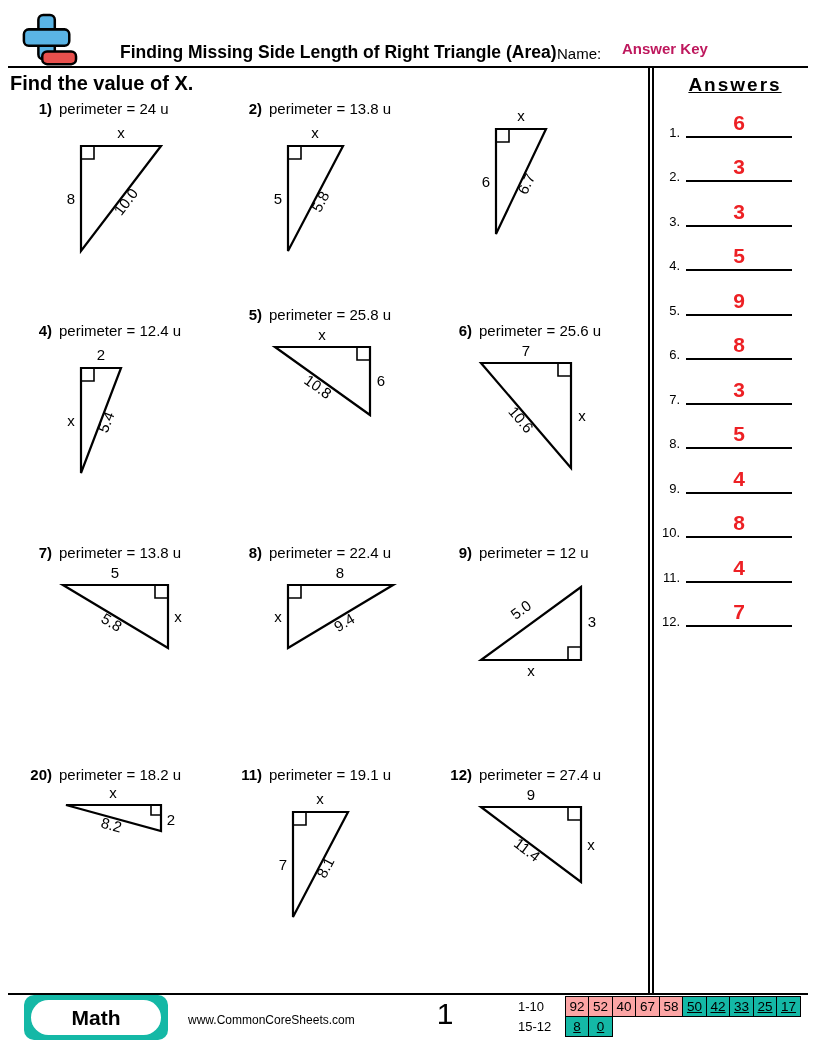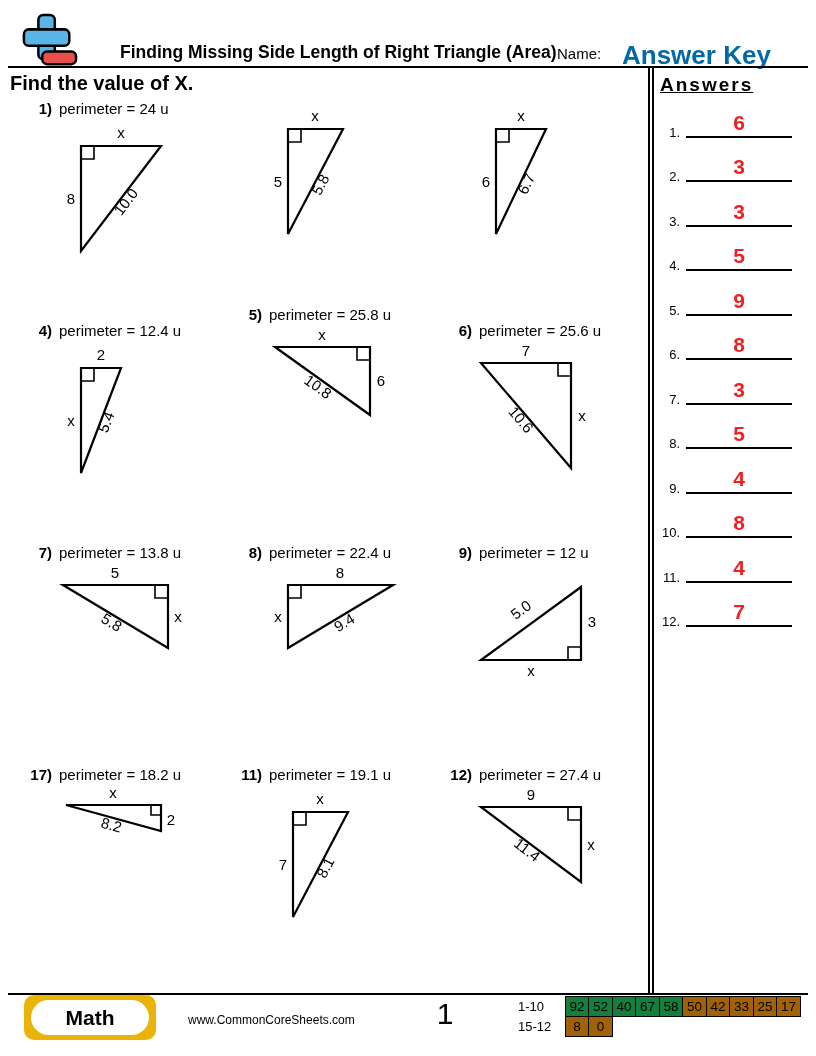--- a/index.html
+++ b/index.html
@@ -5,57 +5,57 @@
   * { margin:0; padding:0; box-sizing:border-box; }
   body { background:#888; font-family:"Liberation Sans", sans-serif; }
   .page {
     position:relative; width:816px; height:1056px; background:#fff;
     margin:0 auto; overflow:hidden; color:#000;
   }
   
   .logo { position:absolute; left:20px; top:12px; }
   .title { position:absolute; left:120px; top:42px; font-size:17.5px; font-weight:bold; }
   .name-label { position:absolute; left:557px; top:45px; font-size:15px; }
-  .answer-key { position:absolute; left:622px; top:40px; font-size:26px; font-weight:bold; color:#0369a1; }
+  .answer-key { position:absolute; left:622px; top:40px; font-size:15px; font-weight:bold; color:#be185d; }
   .header-rule { position:absolute; left:8px; top:66px; width:800px; height:0; border-top:2.5px solid #000; }
   .instruction { position:absolute; left:10px; top:72px; font-size:20px; font-weight:bold; }
 
   
   .problem { position:absolute; width:205px; }
   .phead { font-size:15px; white-space:nowrap; }
   .pnum { display:inline-block; min-width:26px; text-align:right; font-weight:bold; margin-right:7px; }
   .problem svg { display:block; margin-top:4px; }
   .tri { fill:none; stroke:#000; stroke-width:2.2; stroke-linejoin:miter; }
   .ra  { fill:none; stroke:#000; stroke-width:1.6; }
   .lbl { font-family:"Liberation Sans", sans-serif; font-size:15px; fill:#000; text-anchor:middle; }
 
   
   .vdivider { position:absolute; left:648px; top:68px; height:927px; width:6px;
     border-left:2px solid #000; border-right:2px solid #000; }
-  .answers-title { position:absolute; left:660px; top:74px; width:150px; text-align:left;
+  .answers-title { position:absolute; left:660px; top:74px; width:150px; text-align:center;
     font-size:19px; font-weight:bold; letter-spacing:2px; text-decoration:underline; }
   .ans-item { position:absolute; left:654px; width:158px; height:42px; }
   .ans-num { position:absolute; left:0; bottom:2px; width:26px; text-align:right; font-size:13px; }
   .ans-line { position:absolute; left:32px; bottom:4px; width:106px; border-bottom:2px solid #000;
     text-align:center; }
   .ans-val { font-size:21px; font-weight:bold; color:#ed2024; line-height:26px; }
 
   
   .footer-rule { position:absolute; left:8px; top:993px; width:800px; border-top:2.5px solid #000; }
-  .math-badge { position:absolute; left:24px; top:995px; width:132px; height:45px;
-    background:#eab308; border-radius:10px; padding:5px 7px; }
+  .math-badge { position:absolute; left:24px; top:995px; width:144px; height:45px;
+    background:#14b8a6; border-radius:10px; padding:5px 7px; }
   .math-badge-inner { background:#fff; border-radius:18px; width:100%; height:100%;
     display:flex; align-items:center; justify-content:center; font-size:21px; font-weight:bold; }
   .website { position:absolute; left:188px; top:1013px; font-size:12px; }
   .page-number { position:absolute; left:425px; top:997px; font-size:30px; width:40px; text-align:center; }
   .score-label { position:absolute; font-size:13px; width:44px; text-align:left; }
   .score-row { position:absolute; display:flex; }
   .score-cell { width:25px; height:21px; border:1.5px solid #000; margin-left:-1.5px;
-    display:flex; align-items:center; justify-content:center; font-size:13.5px; background:#15803d; }
-  .score-cell.shaded { background:#a16207; }
+    display:flex; align-items:center; justify-content:center; font-size:13.5px; background:#fca5a5; }
+  .score-cell.shaded { background:#14b8a6;text-decoration:underline; }
 </style>
 </head>
 <body>
 
 <div class="page">
 
   <div class="logo">
     <svg width="58" height="56" viewBox="0 0 60 58">
       <rect x="19" y="3" width="17" height="46" rx="5" fill="#5ab4e5" stroke="#000" stroke-width="2.6"></rect>
       <rect x="4" y="18" width="47" height="17" rx="5" fill="#5ab4e5" stroke="#000" stroke-width="2.6"></rect>
@@ -72,20 +72,21 @@
     <div class="phead"><span class="pnum">1)</span><span>perimeter = 24 u</span></div>
     <svg width="170" height="140" style="margin-left:20px">
       <polygon class="tri" points="35,25 115,25 35,130"></polygon>
         <path class="ra" d="M 35 38 L 48 38 L 48 25"></path>
       <text class="lbl" x="75" y="17">x</text>
       <text class="lbl" x="25" y="83">8</text>
       <text class="lbl" x="84" y="84" transform="rotate(-52.7 84 84)">10.0</text>
     </svg>
   </div>
   <div class="problem" style="left:236px;top:100px">
+    <div class="phead"><span class="pnum">2)</span><span>perimeter = 13.8 u</span></div>
     <svg width="140" height="140" style="margin-left:7px">
       <polygon class="tri" points="45,25 100,25 45,130"></polygon>
         <path class="ra" d="M 45 38 L 58 38 L 58 25"></path>
       <text class="lbl" x="72" y="17">x</text>
       <text class="lbl" x="35" y="83">5</text>
       <text class="lbl" x="82" y="83" transform="rotate(-62.4 82 83)">5.8</text>
     </svg>
   </div>
   <div class="problem" style="left:446px;top:100px">
     <svg width="140" height="140" style="margin-left:0px">
@@ -153,21 +154,21 @@
     <svg width="195" height="120" style="margin-left:20px">
       <polygon class="tri" points="15,95 115,95 115,22"></polygon>
         <path class="ra" d="M 115 82 L 102 82 L 102 95"></path>
       <text class="lbl" x="65" y="111">x</text>
       <text class="lbl" x="126" y="62">3</text>
       <text class="lbl" x="58" y="49" transform="rotate(-36.1 58 49)">5.0</text>
     </svg>
   </div>
 
   <div class="problem" style="left:26px;top:766px">
-    <div class="phead"><span class="pnum">17)</span><span>perimeter = 18.2 u</span></div>
+    <div class="phead"><span class="pnum">20)</span><span>perimeter = 18.2 u</span></div>
     <svg width="190" height="55" style="margin-left:30px">
       <polygon class="tri" points="10,18 105,18 105,44"></polygon>
         <path class="ra" d="M 95 18 L 95 28 L 105 28"></path>
       <text class="lbl" x="57" y="11">x</text>
       <text class="lbl" x="115" y="38">2</text>
       <text class="lbl" x="54" y="43" transform="rotate(15.3 54 43)">8.2</text>
     </svg>
   </div>
   <div class="problem" style="left:236px;top:766px">
     <div class="phead"><span class="pnum">11)</span><span>perimeter = 19.1 u</span></div>

